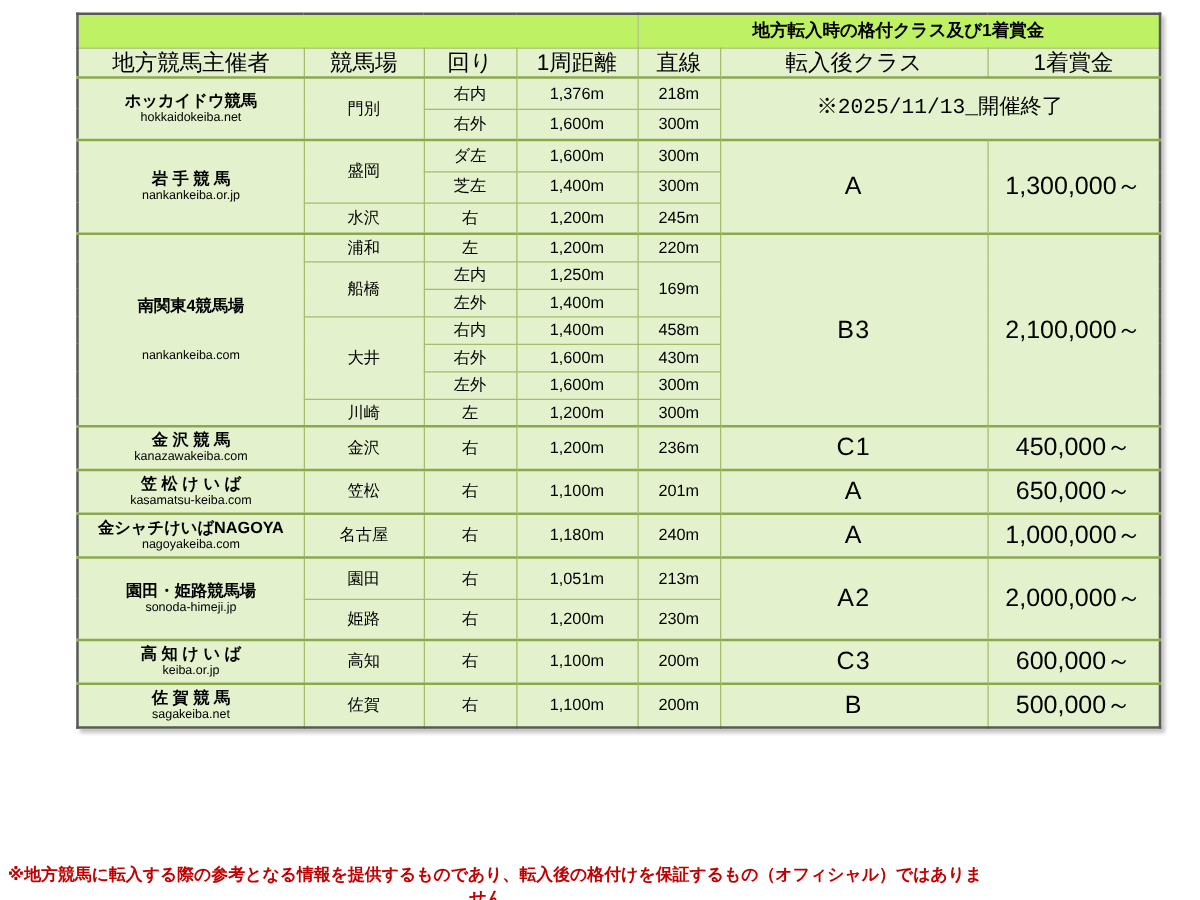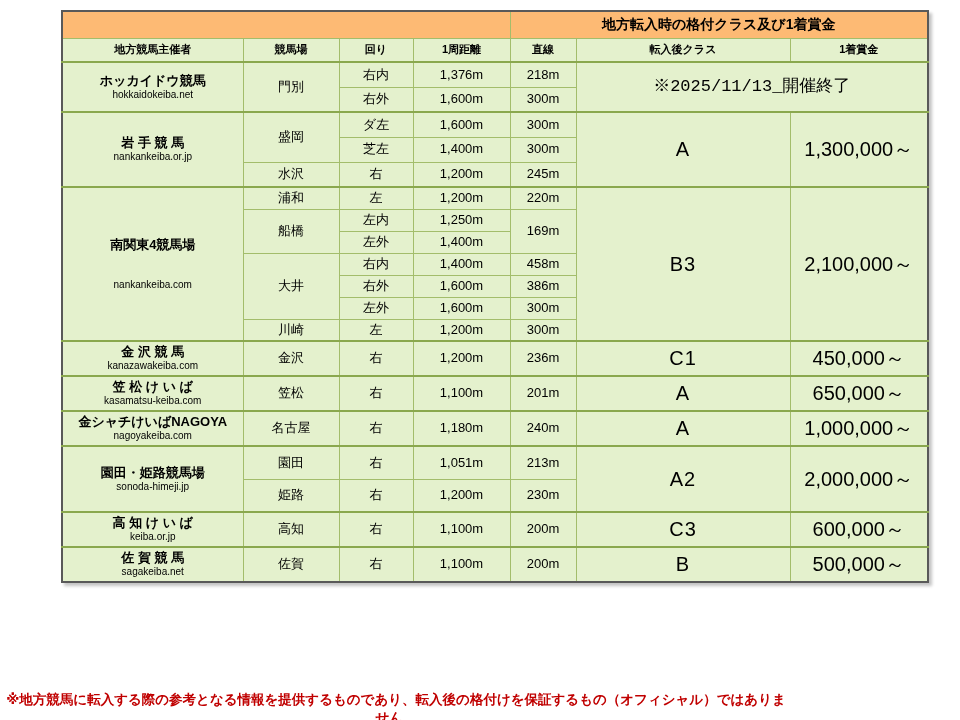--- a/index.html
+++ b/index.html
@@ -12,23 +12,23 @@
   table{
     border-collapse:collapse;table-layout:fixed;width:866px;
     background:#e4f1cd;border:2px solid #595959;
     box-shadow:3px 3px 3px #c4c4c4;
   }
   td{
     border:1px solid #a3bd6b;text-align:center;vertical-align:middle;
     padding:0 2px;font-size:13px;line-height:1.25;overflow:hidden;white-space:nowrap;
   }
   tr.h1{height:27px}
-  tr.h1 td{background:#fdba74;font-weight:bold;font-size:14px;}
+  tr.h1 td{background:#bef264;font-weight:bold;font-size:14px;}
   tr.h2{height:24px}
-  tr.h2 td{font-weight:bold;font-size:11px;}
+  tr.h2 td{font-weight:normal;font-size:18px;}
   tr.std{height:25px}
   tr.nk{height:22px}
   tr.single{height:35px}
   tr.sh{height:33px}
   tr.gs td{border-top:2px solid #8aa84e;}
   .org-name{font-weight:bold;font-size:13px;}
   .org-site{font-size:10px;}
   .class-cell{font-size:20px;letter-spacing:1px;}
   .prize-cell{font-size:20px;}
   .notice-cell{font-size:17px;font-family:Liberation Mono, monospace;}
@@ -134,21 +134,21 @@
   </tr>
   <tr class="nk">
     <td rowspan="3">大井</td>
     <td>右内</td>
     <td>1,400m</td>
     <td>458m</td>
   </tr>
   <tr class="nk">
     <td>右外</td>
     <td>1,600m</td>
-    <td>386m</td>
+    <td>430m</td>
   </tr>
   <tr class="nk">
     <td>左外</td>
     <td>1,600m</td>
     <td>300m</td>
   </tr>
   <tr class="nk">
     <td>川崎</td>
     <td>左</td>
     <td>1,200m</td>

